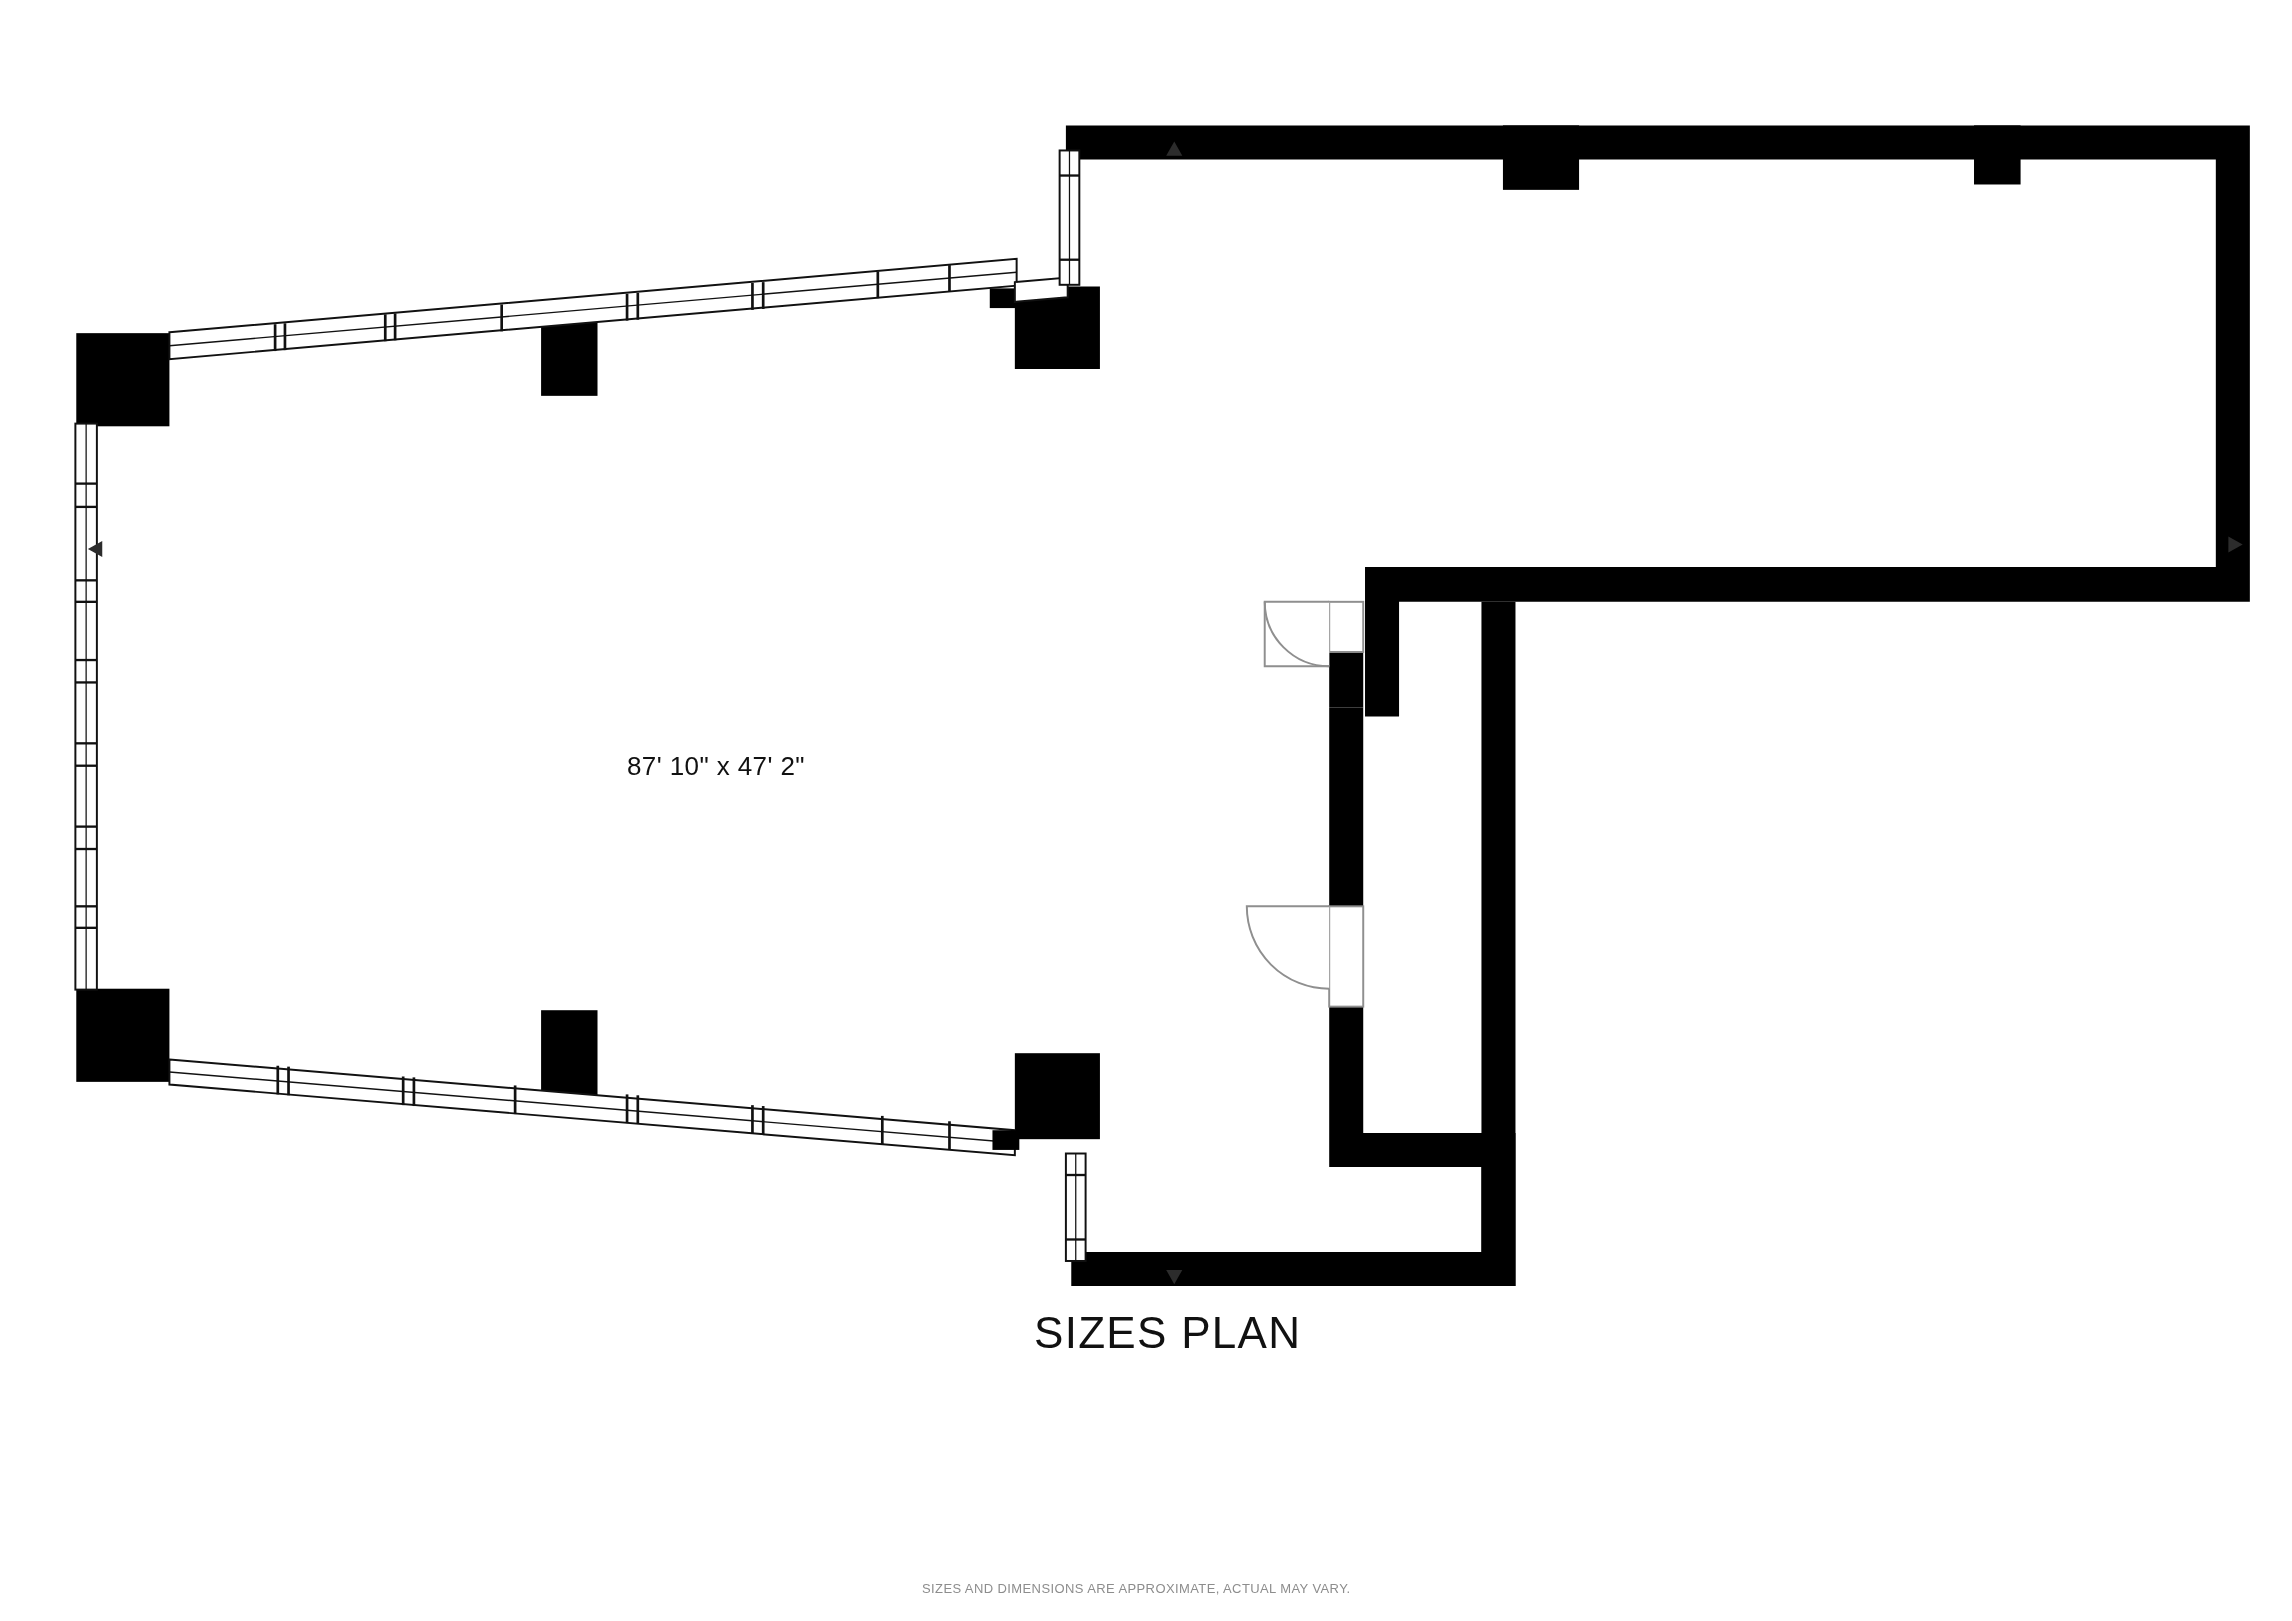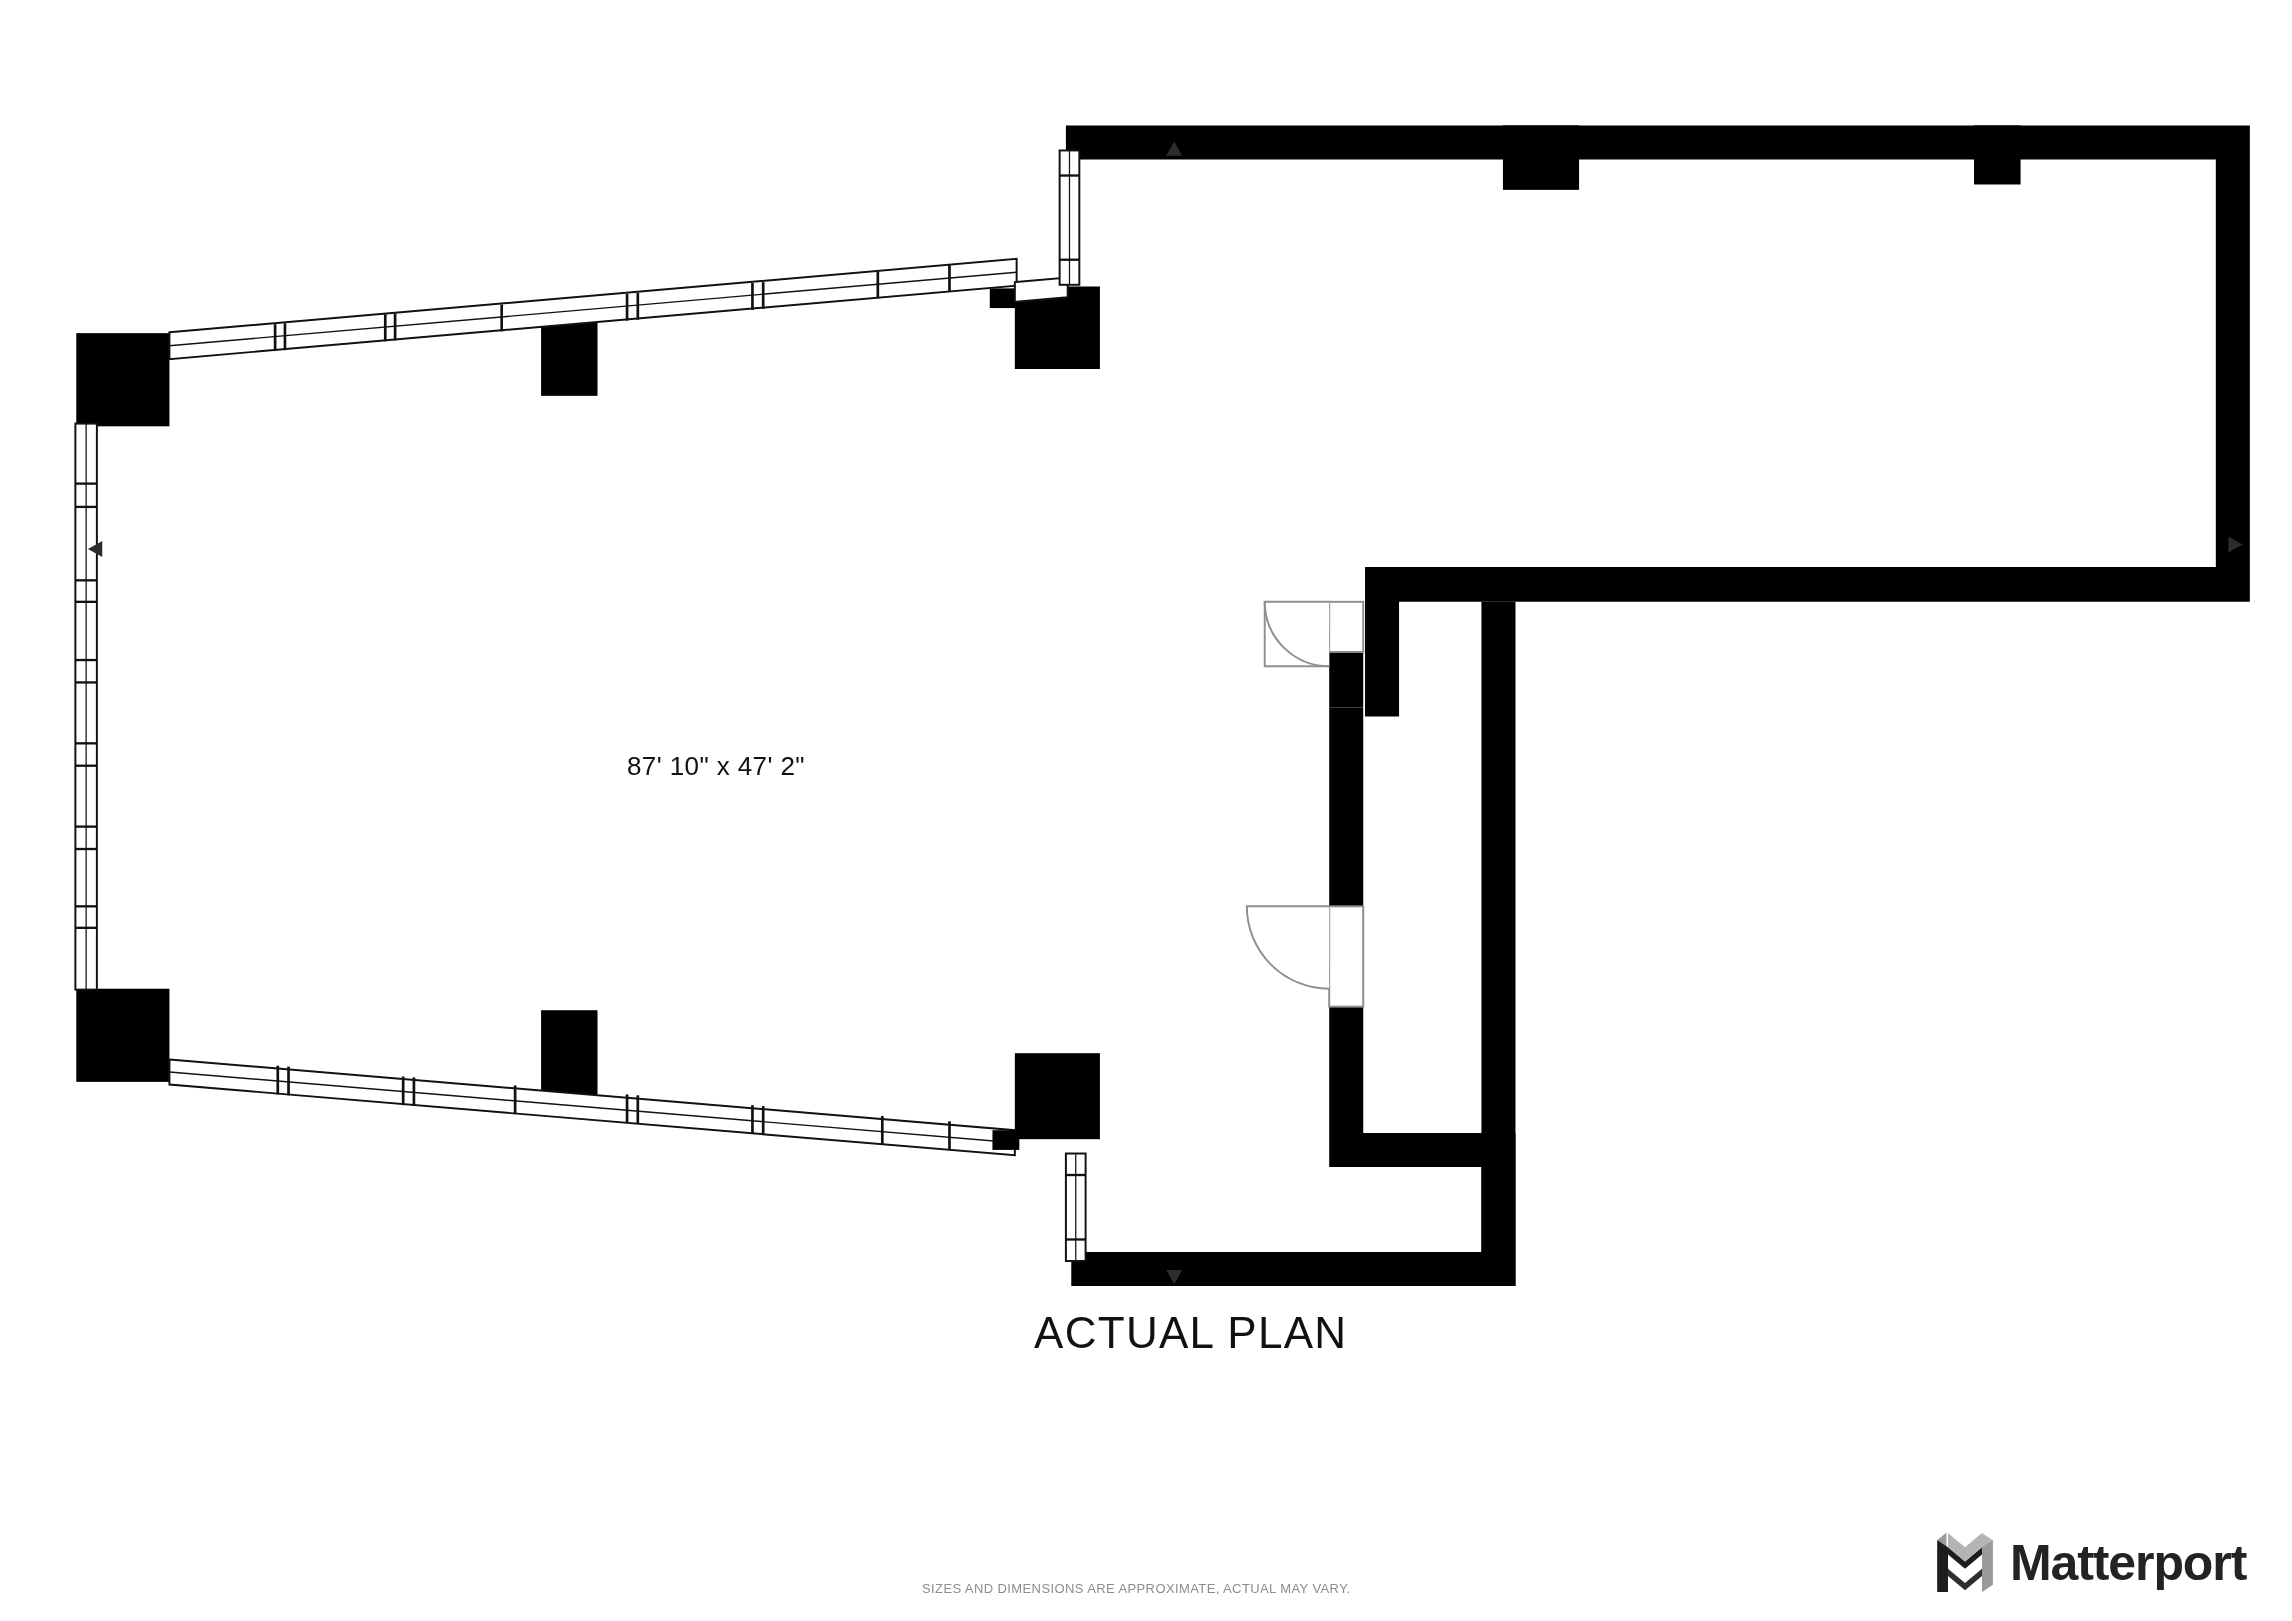--- a/index.html
+++ b/index.html
@@ -235,39 +235,19 @@
       <polygon points="1311,158 1320,174 1302,174"></polygon>
       <polygon points="98,613 114,604 114,622"></polygon>
       <polygon points="2504,608 2488,599 2488,617"></polygon>
       <polygon points="1311,1434 1302,1418 1320,1418"></polygon>
     </g>
 
   </svg>
 
   <div class="room-dim-label">87' 10" x 47' 2"</div>
 
-  <div class="plan-title">ACTUAL PLAN</div>
+  <div class="plan-title">SIZES PLAN</div>
 
   <div class="disclaimer">SIZES AND DIMENSIONS ARE APPROXIMATE, ACTUAL MAY VARY.</div>
 
-  <div class="brand-logo">
-    <svg class="brand-mark" viewBox="0 0 62 66" xmlns="http://www.w3.org/2000/svg">
-
-      <polygon points="0,8 10,0 10,58 0,66" fill="#8f8f8f"></polygon>
-      <polygon points="0,8 10,0 10,58 0,66" fill="#9c9c9c"></polygon>
-      <polygon points="0,8 12,16 12,66 0,66" fill="#1d1d1d"></polygon>
-
-      <polygon points="12,16 31,32 50,16 50,24 31,40 12,24" fill="#1d1d1d"></polygon>
-      <polygon points="12,16 31,32 50,16 62,8 50,0 31,16 12,0" fill="#b4b4b4"></polygon>
-
-      <polygon points="50,16 62,8 62,58 50,66" fill="#a3a3a3"></polygon>
-      <polygon points="50,16 50,66 62,58 62,8" fill="#9a9a9a"></polygon>
-
-      <polygon points="12,40 31,56 50,40 50,66 31,50 12,66" fill="#ffffff"></polygon>
-      <polygon points="12,40 31,56 50,40 50,48 31,64 12,48" fill="#1d1d1d" opacity="0.92"></polygon>
-
-      <polygon points="0,8 12,0 12,66 0,66" fill="#2a2a2a" opacity="0"></polygon>
-    </svg>
-    <span class="brand-wordmark">Matterport</span>
-  </div>
 
 </div>
 
 
 </body></html>

